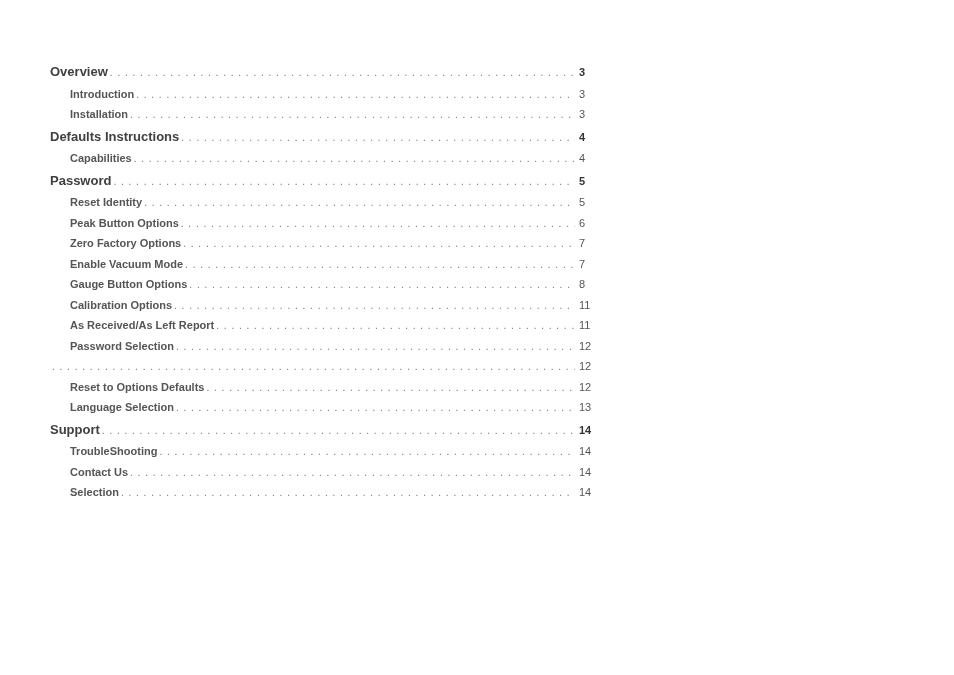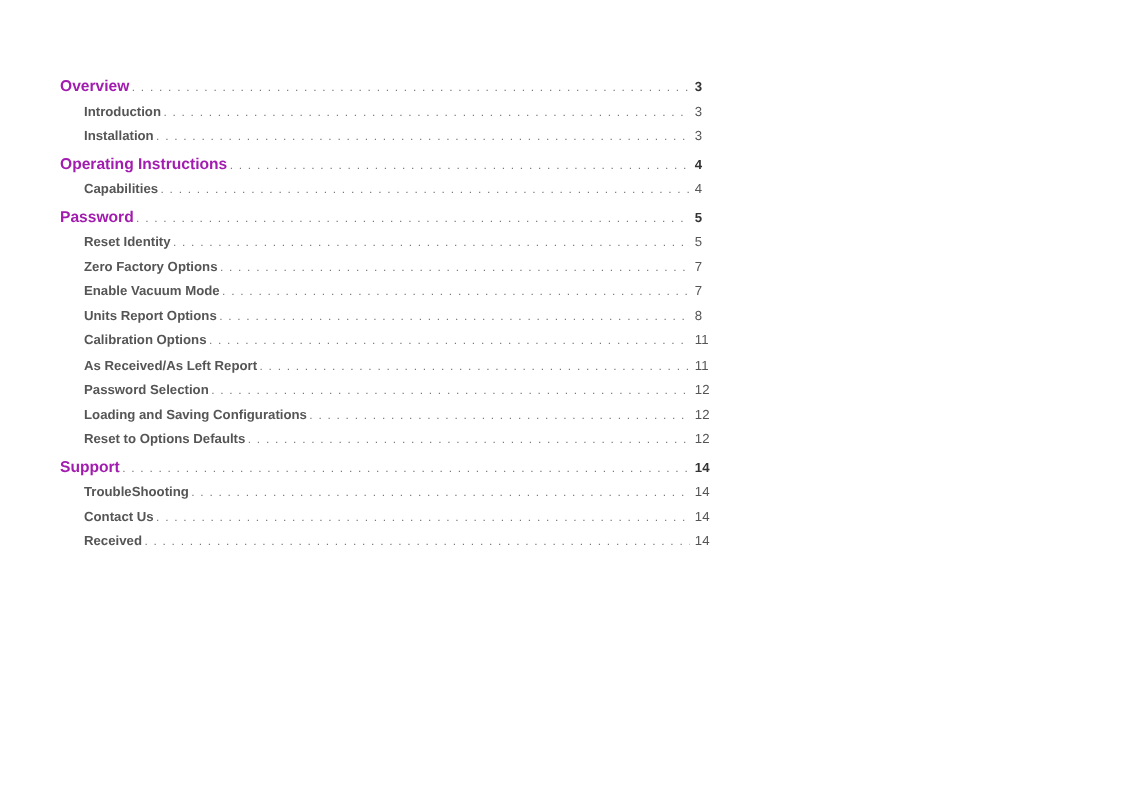--- a/index.html
+++ b/index.html
@@ -28,21 +28,21 @@
     .row {
       display: flex;
       align-items: baseline;
       white-space: nowrap;
       margin-bottom: 4px;
       line-height: 1.5;
     }
     .row.section { margin-top: 2px; }
     .row .label {
       font-size: 13px;
-      color: #a21caf;
+      color: #404040;
       font-weight: 600;
     }
     .row.sub .label {
       font-size: 11px;
       color: #555;
       font-weight: 700;
       padding-left: 20px;
     }
     .row .dots {
       flex: 1 1 auto;
@@ -86,96 +86,105 @@
       <span class="dots"></span>
       <span class="pageno">3</span>
     </div>
     <div class="row sub">
       <span class="label">Installation</span>
       <span class="dots"></span>
       <span class="pageno">3</span>
     </div>
 
     <div class="row section">
-      <span class="label">Operating Instructions</span>
+      <span class="label">Defaults Instructions</span>
       <span class="dots"></span>
       <span class="pageno">4</span>
     </div>
     <div class="row sub">
       <span class="label">Capabilities</span>
       <span class="dots"></span>
       <span class="pageno">4</span>
     </div>
 
     <div class="row section">
       <span class="label">Password</span>
       <span class="dots"></span>
       <span class="pageno">5</span>
     </div>
     <div class="row sub">
       <span class="label">Reset Identity</span>
       <span class="dots"></span>
       <span class="pageno">5</span>
     </div>
     <div class="row sub">
+      <span class="label">Peak Button Options</span>
+      <span class="dots"></span>
+      <span class="pageno">6</span>
+    </div>
+    <div class="row sub">
       <span class="label">Zero Factory Options</span>
       <span class="dots"></span>
       <span class="pageno">7</span>
     </div>
     <div class="row sub">
       <span class="label">Enable Vacuum Mode</span>
       <span class="dots"></span>
       <span class="pageno">7</span>
     </div>
     <div class="row sub">
-      <span class="label">Units Report Options</span>
+      <span class="label">Gauge Button Options</span>
       <span class="dots"></span>
       <span class="pageno">8</span>
     </div>
     <div class="row sub">
       <span class="label">Calibration Options</span>
       <span class="dots"></span>
       <span class="pageno">11</span>
     </div>
     <div class="row sub">
       <span class="label">As Received/As Left Report</span>
       <span class="dots"></span>
       <span class="pageno">11</span>
     </div>
     <div class="row sub">
       <span class="label">Password Selection</span>
       <span class="dots"></span>
       <span class="pageno">12</span>
     </div>
     <div class="row sub">
-      <span class="label">Loading and Saving Configurations</span>
       <span class="dots"></span>
       <span class="pageno">12</span>
     </div>
     <div class="row sub">
       <span class="label">Reset to Options Defaults</span>
       <span class="dots"></span>
       <span class="pageno">12</span>
+    </div>
+    <div class="row sub">
+      <span class="label">Language Selection</span>
+      <span class="dots"></span>
+      <span class="pageno">13</span>
     </div>
 
     <div class="row section">
       <span class="label">Support</span>
       <span class="dots"></span>
       <span class="pageno">14</span>
     </div>
     <div class="row sub">
       <span class="label">TroubleShooting</span>
       <span class="dots"></span>
       <span class="pageno">14</span>
     </div>
     <div class="row sub">
       <span class="label">Contact Us</span>
       <span class="dots"></span>
       <span class="pageno">14</span>
     </div>
     <div class="row sub">
-      <span class="label">Received</span>
+      <span class="label">Selection</span>
       <span class="dots"></span>
       <span class="pageno">14</span>
     </div>
 
   </div>
 </div>
 
 </body></html>

